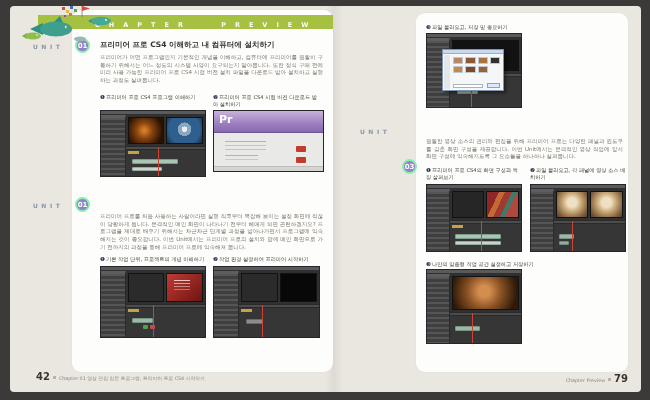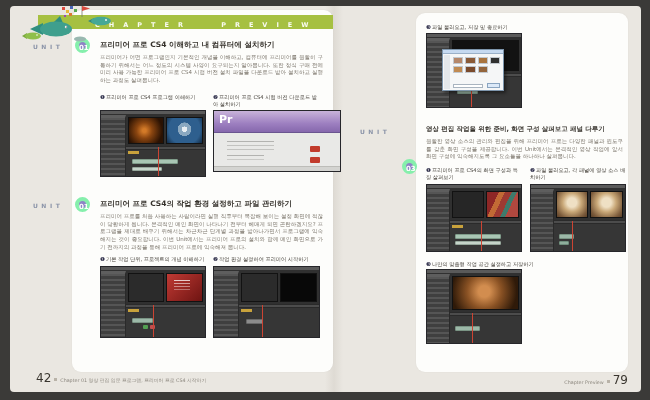--- a/index.html
+++ b/index.html
@@ -17,30 +17,30 @@
   #card-right { left:416px; top:13px; width:212px; height:359px; }
 
   .green-bar { position:absolute; left:38px; top:15px; width:295px; height:14px;
                background:#a6c041; z-index:2; line-height:14px; white-space:nowrap; overflow:hidden; }
   .green-bar span { color:rgba(255,255,255,0.93); font-size:6.5px; font-weight:bold;
                     letter-spacing:9px; word-spacing:18px; padding-left:57px; }
   .illus { position:absolute; left:16px; top:3px; z-index:3; }
 
   .unit-label { position:absolute; font-size:6px; font-weight:bold; color:#8a93a8; letter-spacing:3.5px; }
   .unit-num { position:absolute; width:15px; height:15px; border-radius:50%;
-              background:#8f83c6; border:4px solid #86efac; color:#fff;
+              background:#8f83c6; border:2px solid #86efac; color:#fff;
               font-size:7px; font-weight:bold; text-align:center; line-height:13px; }
   .u-title { position:absolute; font-size:7.5px; font-weight:bold; color:#35312b; white-space:nowrap; }
   .u-title.small { font-size:6.5px; }
   .u-body  { position:absolute; font-size:5.5px; line-height:7.7px; color:#7c766c; text-align:justify; }
   .cap { position:absolute; font-size:5.2px; line-height:7.2px; color:#413d36; }
   .cap .bullet { color:#33334e; font-size:5.6px; margin-right:1px; }
 
   .foot { position:absolute; font-size:4.8px; color:#8b867d; white-space:nowrap; }
-  .foot .pnum { font-size:12px; font-weight:normal; color:#3a362f; }
+  .foot .pnum { font-size:10px; font-weight:bold; color:#3a362f; }
   .fsep { display:inline-block; width:3px; height:3px; background:#b9b3a8; margin:0 3px 1px; }
 
   
   .shot { position:absolute; background:#3e3e3e; border:1px solid #26262a;
           display:flex; flex-direction:column; overflow:hidden; }
   .mbar { height:4px; flex:none; background:#5a5a5a; border-bottom:1px solid #303030; }
   .main { flex:1; display:flex; min-height:0; }
   .proj { width:24%; flex:none; border-right:1px solid #2a2a2a; border-top:3px solid #5e5e5e;
           background:repeating-linear-gradient(180deg,#555 0,#555 2px,#3f3f3f 2px,#3f3f3f 5px); }
   .rt   { flex:1; display:flex; flex-direction:column; min-width:0; }
@@ -149,36 +149,35 @@
           <div class="ruler"></div>
           <div class="ytab"></div>
           <div class="clip" style="left:8%;top:42%;width:58%;height:5px;background:#a9c6b4;border:1px solid #7f9c8a;"></div>
           <div class="clip" style="left:8%;top:68%;width:38%;height:4px;background:#c6d4ca;border:1px solid #97a89c;"></div>
           <div class="ph" style="left:40%;"></div>
         </div>
       </div>
     </div>
   </div>
 
-  <div class="shot" style="left:213px;top:110px;width:128px;height:62px;background:#ddd;">
+  <div class="shot" style="left:213px;top:110px;width:111px;height:62px;background:#ddd;">
     <div class="inst-head">
       <span class="inst-logo">Pr</span>
     </div>
     <div class="inst-body">
       <div class="iline il1"></div>
       <div class="iline il2"></div>
       <div class="ired ir1"></div>
       <div class="ired ir2"></div>
       <div class="ibar"></div>
     </div>
   </div>
 
   <div class="unit-label" style="left:33px;top:202px;">UNIT</div>
   <div class="unit-num" style="left:75px;top:197px;">01</div>
-  <div class="u-title" style="left:100px;top:199px;">프리미어 프로 CS4의 작업 환경 설정하고 파일 관리하기</div>
   <div class="u-body" style="left:100px;top:213px;width:223px;">프리미어 프로를 처음 사용하는 사람이라면 실행 직후부터 복잡해 보이는 설정 화면에 적잖이 당황하게 됩니다. 본격적인 메인 화면이 나타나기 전부터 헤매게 되면 곤란하겠지요? 프로그램을 제대로 배우기 위해서는 차근차근 단계별 과정을 밟아나가면서 프로그램에 익숙해지는 것이 중요합니다. 이번 Unit에서는 프리미어 프로의 설치와 함께 메인 화면으로 가기 전까지의 과정을 통해 프리미어 프로에 익숙해져 봅니다.</div>
 
   <div class="cap" style="left:100px;top:256px;width:105px;">
     <span class="bullet">❶</span><span>기본 작업 단위, 프로젝트의 개념 이해하기</span>
   </div>
   <div class="cap" style="left:213px;top:256px;width:108px;">
     <span class="bullet">❷</span><span>작업 환경 설정하여 프리미어 시작하기</span>
   </div>
 
   <div class="shot" style="left:100px;top:266px;width:106px;height:72px;">
@@ -258,21 +257,20 @@
         <div class="dth" style="background:#7a4a2c;"></div>
         <div class="dth" style="background:#93643c;"></div>
       </div>
       <div class="dlg-input"></div>
       <div class="dlg-btn"></div>
     </div>
   </div>
 
   <div class="unit-label" style="left:360px;top:128px;">UNIT</div>
   <div class="unit-num" style="left:402px;top:123px;margin-top:36px;">03</div>
-  <div class="u-title small" style="left:426px;top:125px;">영상 편집 작업을 위한 준비, 화면 구성 살펴보고 패널 다루기</div>
   <div class="u-body" style="left:426px;top:138px;width:197px;">원활한 영상 소스의 관리와 편집을 위해 프리미어 프로는 다양한 패널과 윈도우를 갖춘 화면 구성을 제공합니다. 이번 Unit에서는 본격적인 영상 작업에 앞서 화면 구성에 익숙해지도록 그 요소들을 하나하나 살펴봅니다.</div>
 
   <div class="cap" style="left:426px;top:167px;width:97px;">
     <span class="bullet">❶</span><span>프리미어 프로 CS4의 화면 구성과 특징 살펴보기</span>
   </div>
   <div class="cap" style="left:530px;top:167px;width:97px;">
     <span class="bullet">❷</span><span>파일 불러오고, 각 패널에 영상 소스 배치하기</span>
   </div>
 
   <div class="shot" style="left:426px;top:184px;width:96px;height:68px;">

